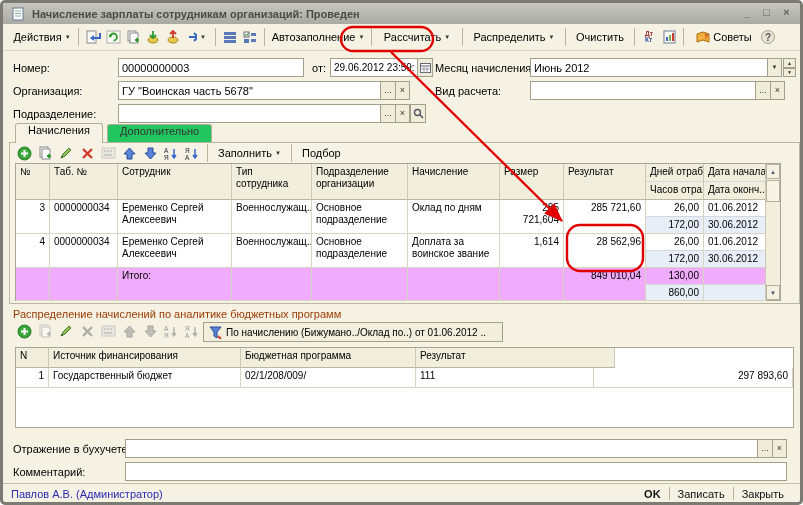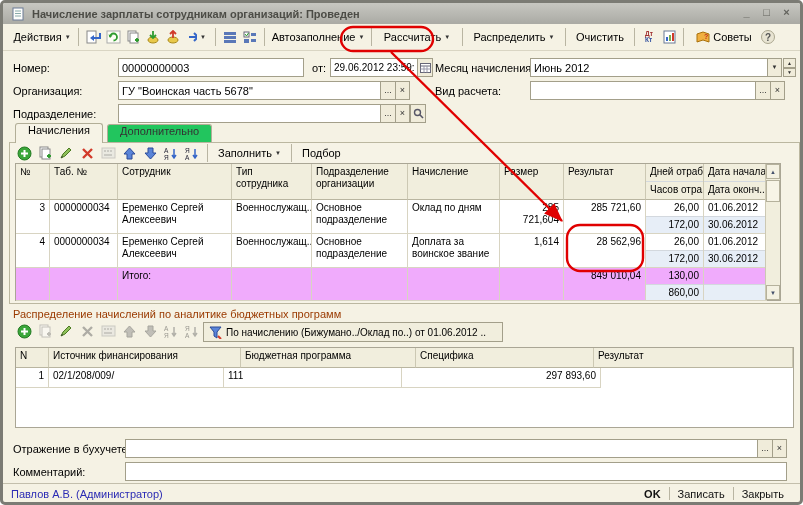--- a/index.html
+++ b/index.html
@@ -479,25 +479,25 @@
         <path d="M9,10 l3,3" stroke="#d23a2a" stroke-width="2"></path>
       </svg>
     <span>По начислению (Бижумано../Оклад по..) от 01.06.2012 ..</span>
   </span>
 
   <div class="t1" style="left:12px; top:344px; width:779px; height:81px">
     <div class="t1r" style="height:20px">
       <div class="c hc" style="width:33px">N</div>
       <div class="c hc" style="width:192px">Источник финансирования</div>
       <div class="c hc" style="width:175px">Бюджетная программа</div>
-      <div class="c hc" style="width:178px">Специфика</div>
       <div class="c hc" style="width:199px">Результат</div>
     </div>
     <div class="t1r" style="height:20px">
       <div class="c ra" style="width:33px">1</div>
+      <div class="c" style="width:192px">Государственный бюджет</div>
       <div class="c" style="width:175px">02/1/208/009/</div>
       <div class="c" style="width:178px">111</div>
       <div class="c ra" style="width:199px">297 893,60</div>
     </div>
   </div>
 
   <span class="lbl" style="left:10px; top:440px">Отражение в бухучете:</span>
   <input class="inp" style="left: 122px; top: 436px; width: 633px;">
   <span class="sbtn" style="left:754px; top:436px; width:16px">...</span>
   <span class="sbtn" style="left:769px; top:436px; width:15px">×</span>

